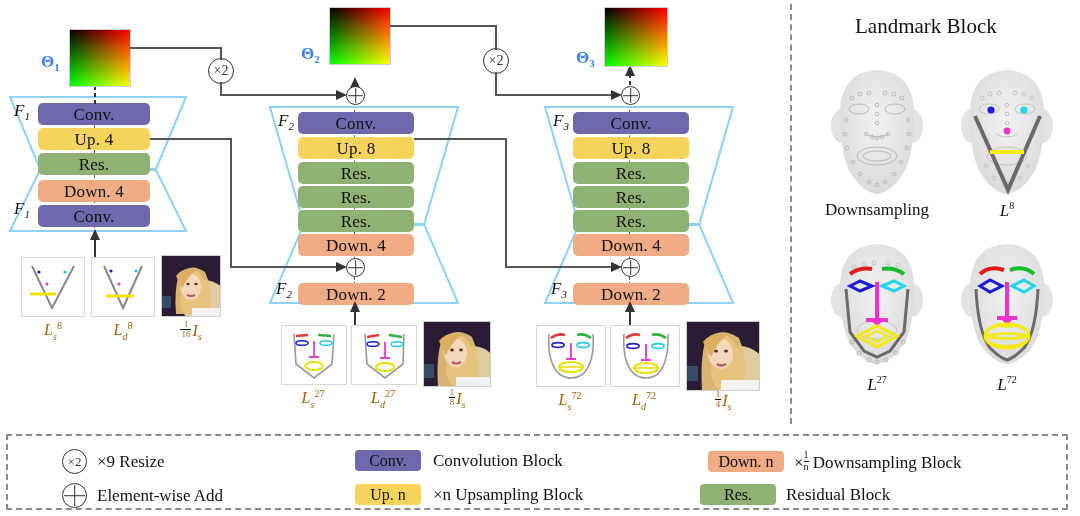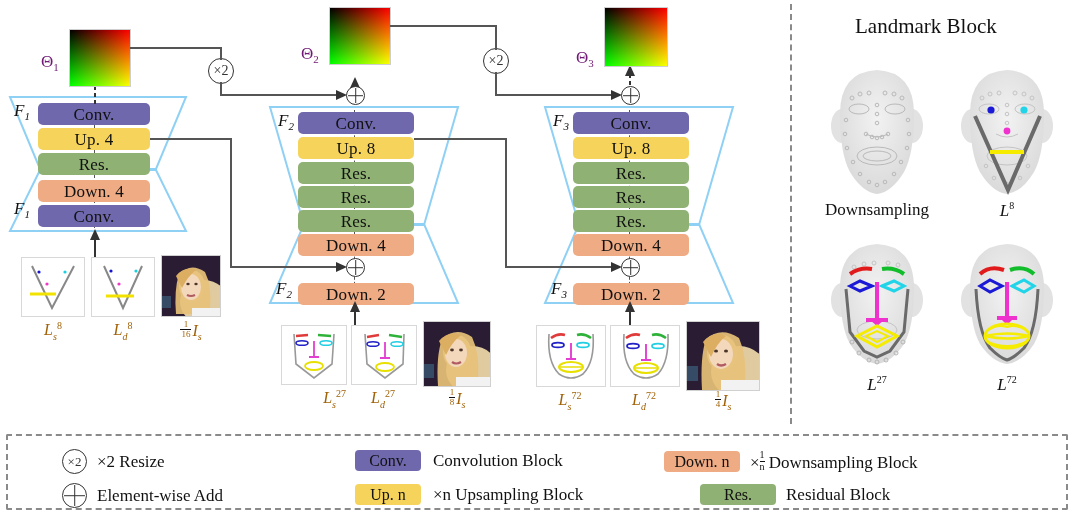--- a/index.html
+++ b/index.html
@@ -41,22 +41,23 @@
 
   
   .flabel{
     position:absolute;font-style:italic;font-size:17px;color:#111;
     font-family:"Liberation Serif",serif;white-space:nowrap;
   }
   .flabel sub{font-size:11px;font-style:italic;}
 
   
   .theta{
-    position:absolute;font-size:17px;color:#701a75;white-space:nowrap;
+    position:absolute;font-size:17px;color:#3b82f6;white-space:nowrap;
     font-family:"Liberation Serif",serif;
+    font-weight:bold;
   }
   .theta sub{font-size:11px;}
 
   
   .gradmap{
     position:absolute;
     background:
       linear-gradient(to bottom right, rgba(0,0,0,0) 0%, rgba(0,0,0,0) 100%),
       linear-gradient(to right,  rgba(255,0,0,0) 0%, rgba(255,0,0,1) 100%),
       linear-gradient(to bottom, rgba(0,0,0,1) 0%, rgba(0,255,0,1) 100%);
@@ -283,21 +284,21 @@
     <svg width="64" height="58" viewBox="0 0 64 58">
       <path d="M12 8 L14 38 L32 52 L50 38 L52 8" fill="none" stroke="#999" stroke-width="1.6"></path>
       <line x1="14" y1="10" x2="26" y2="9" stroke="#e03b3b" stroke-width="2.4"></line>
       <line x1="36" y1="9" x2="49" y2="10" stroke="#2fb23a" stroke-width="2.4"></line>
       <ellipse cx="20" cy="17" rx="6" ry="2.3" fill="none" stroke="#2323c8" stroke-width="1.6"></ellipse>
       <ellipse cx="44" cy="17" rx="6" ry="2.3" fill="none" stroke="#22cfe3" stroke-width="1.6"></ellipse>
       <path d="M32 15 L32 31 M27 31 L37 31" stroke="#e33fd0" stroke-width="1.8" fill="none"></path>
       <ellipse cx="32" cy="40" rx="9" ry="4" fill="none" stroke="#e8e000" stroke-width="1.8"></ellipse>
     </svg>
   </div>
-  <div class="cap" style="left:280px;top:388px;width:66px;text-align:right;">
+  <div class="cap" style="left:280px;top:388px;width:66px;text-align:center;">
     <span>L</span><sub>s</sub><sup>27</sup>
   </div>
 
   <div class="thumb" style="left:352px;top:326px;width:64px;height:58px;">
     <svg width="64" height="58" viewBox="0 0 64 58">
       <path d="M13 8 L15 38 L33 52 L51 38 L52 8" fill="none" stroke="#999" stroke-width="1.6"></path>
       <line x1="15" y1="11" x2="27" y2="9" stroke="#e03b3b" stroke-width="2.4"></line>
       <line x1="37" y1="9" x2="50" y2="11" stroke="#2fb23a" stroke-width="2.4"></line>
       <ellipse cx="21" cy="18" rx="6" ry="2.3" fill="none" stroke="#2323c8" stroke-width="1.6"></ellipse>
       <ellipse cx="45" cy="18" rx="6" ry="2.3" fill="none" stroke="#22cfe3" stroke-width="1.6"></ellipse>
@@ -627,39 +628,39 @@
     </svg>
   </div>
   <div class="face-cap italic" style="left:930px;top:374px;width:154px;">
     <span>L</span><sup>72</sup>
   </div>
 
   <div class="legend-box"></div>
 
   <div class="lg-item" style="left:62px;top:449px;">
     <div class="lg-circ">×2</div>
-    <div class="lg-text" style="margin-left:10px;">×2 Resize</div>
+    <div class="lg-text" style="margin-left:10px;">×9 Resize</div>
   </div>
 
   <div class="lg-item" style="left:62px;top:483px;">
     <div class="lg-circ plus"></div>
     <div class="lg-text" style="margin-left:10px;">Element-wise Add</div>
   </div>
 
   <div class="lg-item" style="left:355px;top:450px;">
     <div class="lg-chip blk-conv" style="width:66px;">Conv.</div>
     <div class="lg-text" style="margin-left:12px;">Convolution Block</div>
   </div>
 
   <div class="lg-item" style="left:355px;top:484px;">
     <div class="lg-chip blk-up" style="width:66px;">Up. n</div>
     <div class="lg-text" style="margin-left:12px;">×n Upsampling Block</div>
   </div>
 
-  <div class="lg-item" style="left:664px;top:450px;">
+  <div class="lg-item" style="left:708px;top:450px;">
     <div class="lg-chip blk-down" style="width:76px;">Down. n</div>
     <div class="lg-text" style="margin-left:10px;"><span>×</span><span class="nfrac"><span class="n">1</span><span class="d">n</span></span> <span>Downsampling Block</span></div>
   </div>
 
   <div class="lg-item" style="left:700px;top:484px;">
     <div class="lg-chip blk-res" style="width:76px;">Res.</div>
     <div class="lg-text" style="margin-left:10px;">Residual Block</div>
   </div>
 
 </div>

